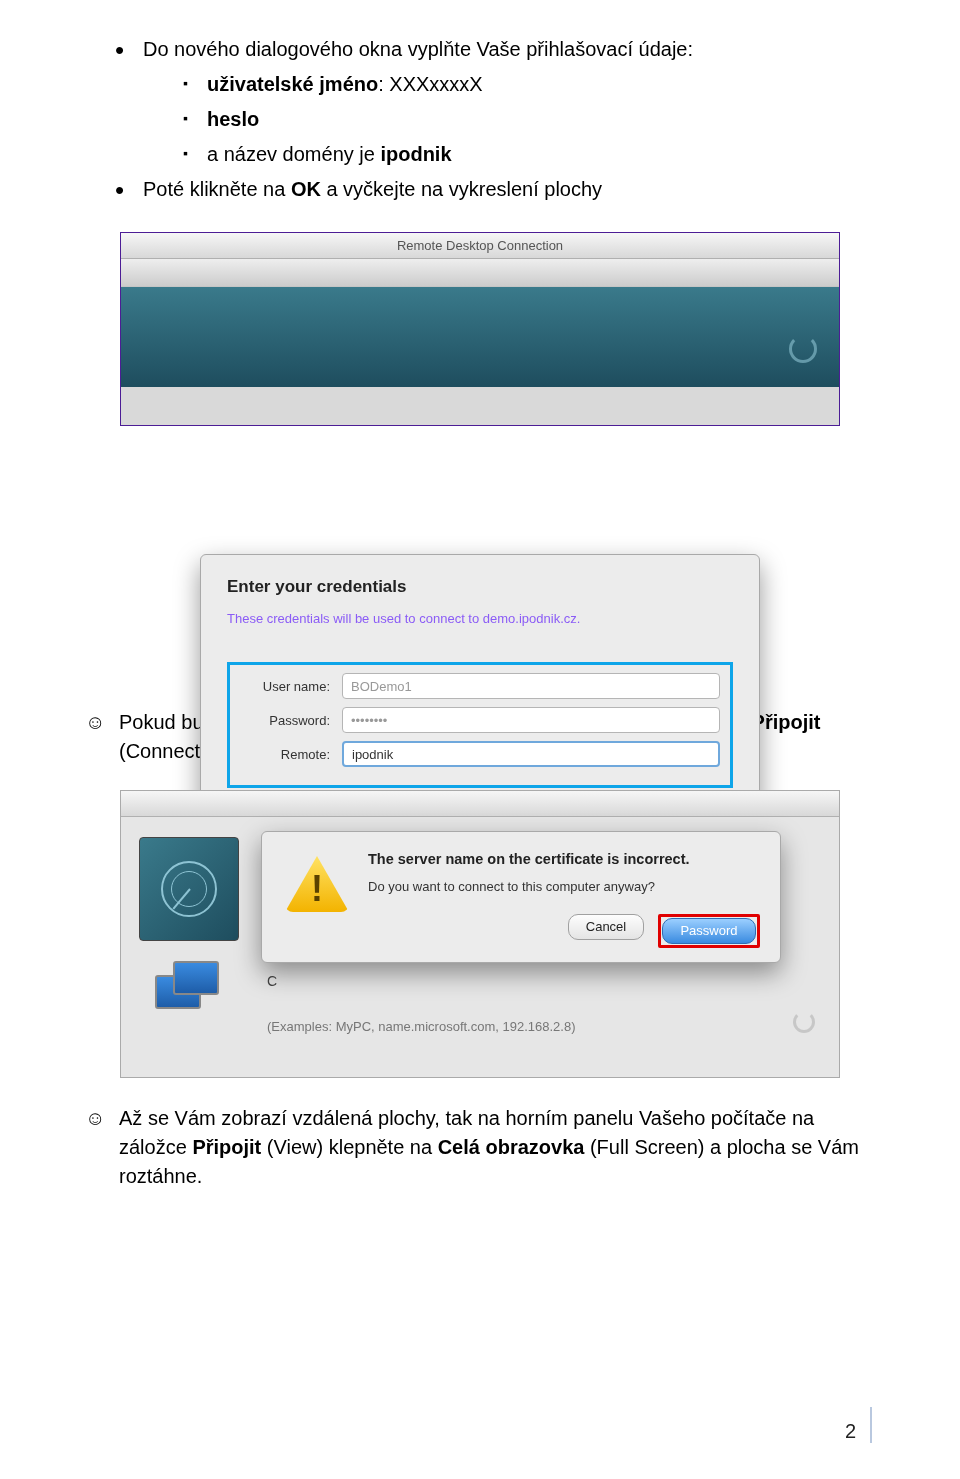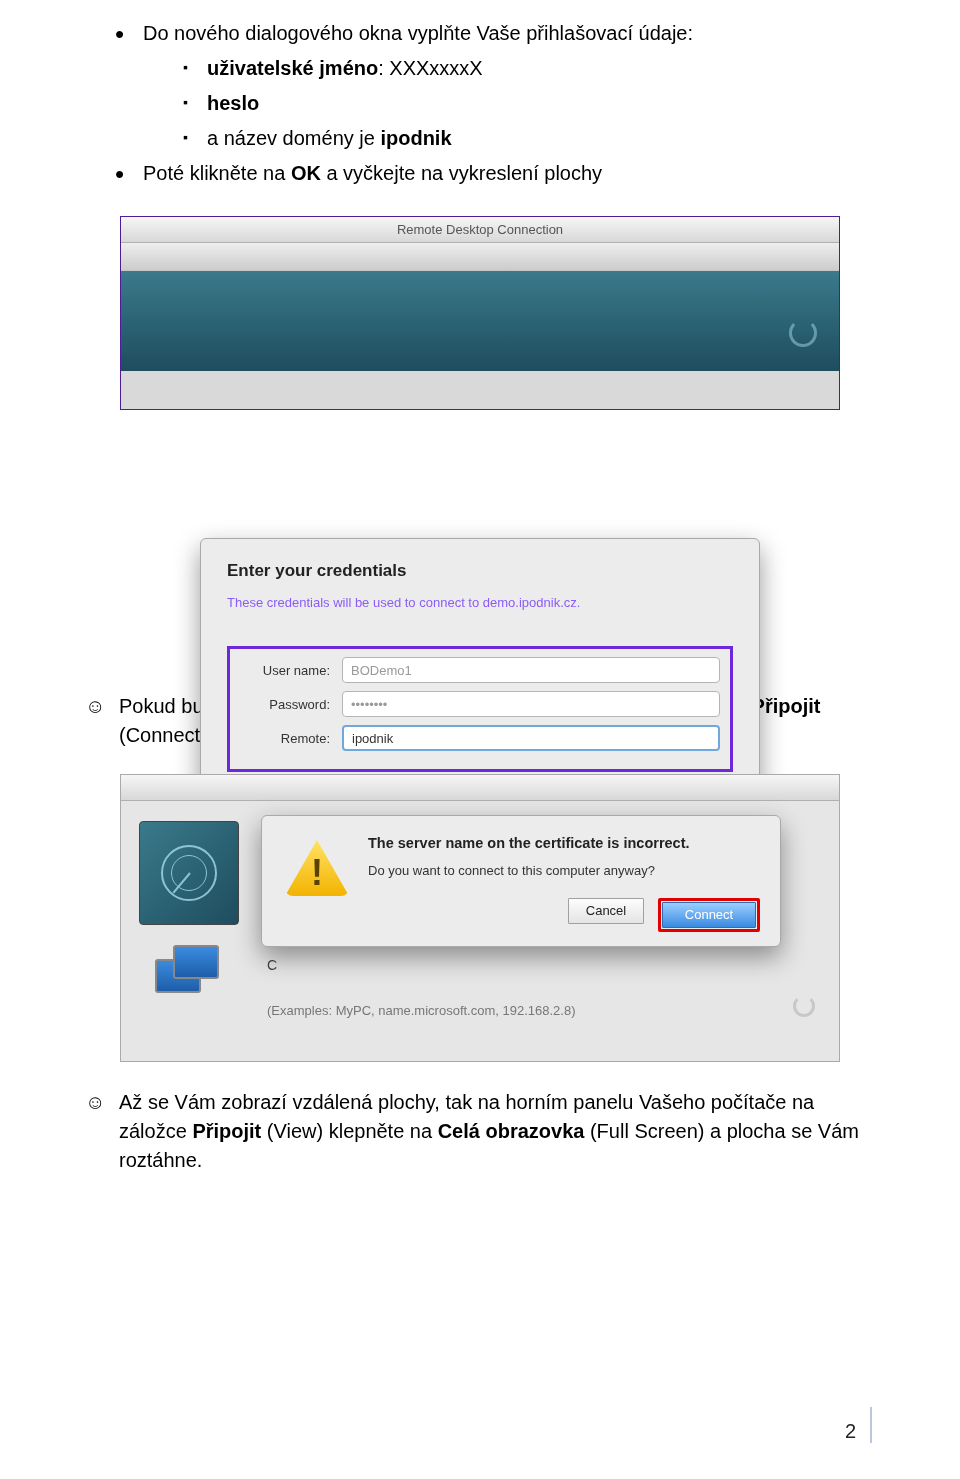--- a/index.html
+++ b/index.html
@@ -5,21 +5,21 @@
   * { box-sizing: border-box; margin: 0; padding: 0; }
   body {
     width: 960px;
     height: 1479px;
     background: #fff;
     font-family: Arial, Helvetica, sans-serif;
     color: #000;
     position: relative;
   }
   .page {
-    padding: 19px 85px 40px 85px;
+    padding: 35px 85px 40px 85px;
   }
   ul.outer { list-style: none; padding-left: 30px; }
   ul.outer > li { position: relative; padding-left: 28px; margin-bottom: 6px; font-size: 20px; line-height: 1.45; }
   ul.outer > li::before { content: "•"; position: absolute; left: 0; font-size: 26px; top: -3px; }
   ul.inner { list-style: none; padding-left: 40px; margin-top: 6px; }
   ul.inner > li { position: relative; padding-left: 24px; margin-bottom: 6px; }
   ul.inner > li::before { content: "▪"; position: absolute; left: 0; font-size: 14px; top: 3px; }
   .smiley-line { display: flex; gap: 10px; font-size: 20px; line-height: 1.45; margin-top: 10px; }
   .smiley-line .icon-col { flex: 0 0 24px; }
   .smiley-line .txt-col { flex: 1; }
@@ -63,40 +63,40 @@
     width: 560px;
     top: 322px; left: 50%; transform: translateX(-50%);
     background: #ececec;
     border: 1px solid #a9a9a9;
     border-radius: 6px;
     box-shadow: 0 10px 26px rgba(0,0,0,.4);
     padding: 22px 26px 16px 26px;
   }
   .dialog1 h2 { font-size: 17px; font-weight: bold; color:#222; margin-bottom: 14px; }
   .dialog1 .desc { font-size: 13px; color:#8b5cf6; margin-bottom: 22px; }
-  .redbox { border: 3px solid #6d28d9; padding: 8px 10px 10px 10px; margin-bottom: 8px; margin-top: 36px; }
+  .redbox { border: 3px solid #0ea5e9; padding: 8px 10px 10px 10px; margin-bottom: 8px; margin-top: 36px; }
   .frow { display:flex; align-items:center; gap:12px; margin-bottom:8px; }
   .frow label { width: 90px; text-align:right; font-size:13px; color:#333; }
   .frow .field {
     flex:1; height:26px; background:#fff; border:1px solid #b5b5b5;
     border-radius:4px; padding:0 8px; font-size:13px; display:flex; align-items:center;
     color:#999;
   }
   .frow .field.sel { border:2px solid #6fa8dc; color:#333; }
   .kcrow { display:flex; align-items:center; justify-content:center; gap:0; margin:10px 0 18px 0; font-size:13px; color:#333; position:relative; }
   .chk { width:15px;height:15px;border:1px solid #999;border-radius:3px;background:#fff;display:inline-block;margin-right:8px;vertical-align:middle; }
   .redx {
     position:absolute; top:-6px; left:50%; transform:translateX(-24px);
     width:28px;height:28px;
   }
   .redx svg { width:100%;height:100%; }
   .dlg-btns { display:flex; justify-content:flex-end; gap:12px; }
   .mbtn {
     min-width:76px; height:26px;
-    border:1px solid #a0a0a0; border-radius:1px;
+    border:1px solid #a0a0a0; border-radius:10px;
     background: linear-gradient(#fdfdfd,#e4e4e4);
     font-size:13px; display:flex;align-items:center;justify-content:center;
     color:#222;
   }
   .mbtn.primary {
     background: linear-gradient(#9bcfff,#3a8be0);
     border-color:#2f6db3; color:#fff;
   }
   .shot1-outer { position: relative; }
   .shot1-stack { position: relative; min-height: 450px; }
@@ -269,21 +269,21 @@
       <div class="certdlg">
         <div class="warnicon">
             <div class="tri"></div>
           </div>
         <div class="certr">
           <div class="t">The server name on the certificate is incorrect.</div>
           <div class="d">Do you want to connect to this computer anyway?</div>
           <div class="btns">
             <div class="mbtn">Cancel</div>
             <div class="redframe">
-              <div class="mbtn primary" style="min-width:94px;">Connect</div>
+              <div class="mbtn primary" style="min-width:94px;">Password</div>
             </div>
           </div>
         </div>
       </div>
     </div>
   </div>
 
   <div class="smiley-line" style="margin-top:26px;">
     <div class="icon-col">☺</div>
     <div class="txt-col">

